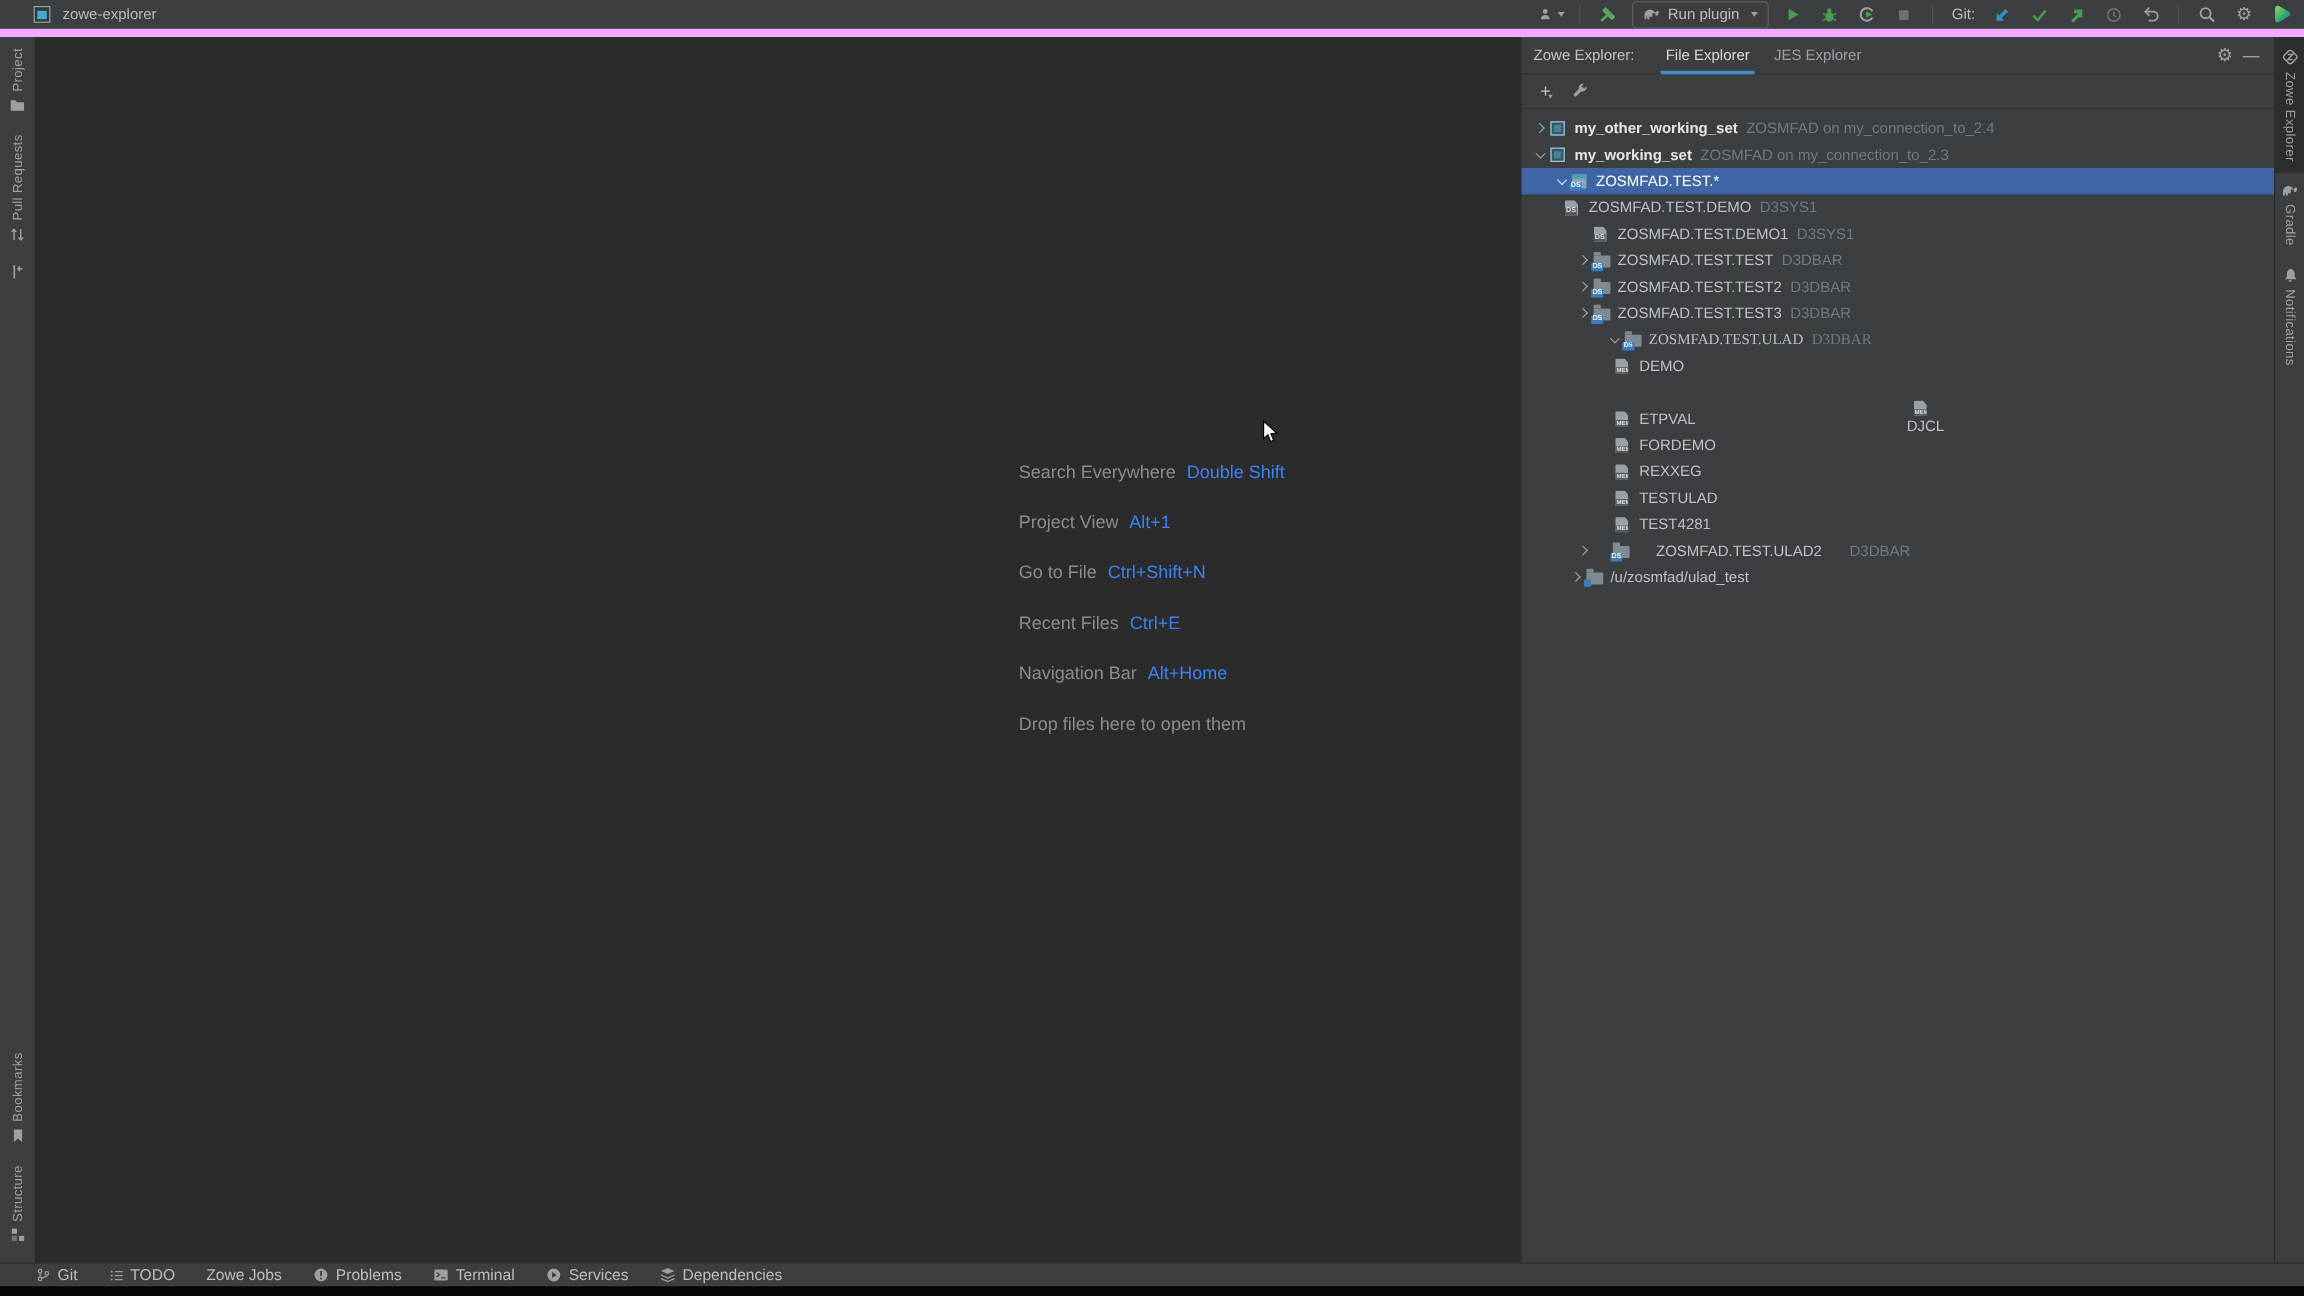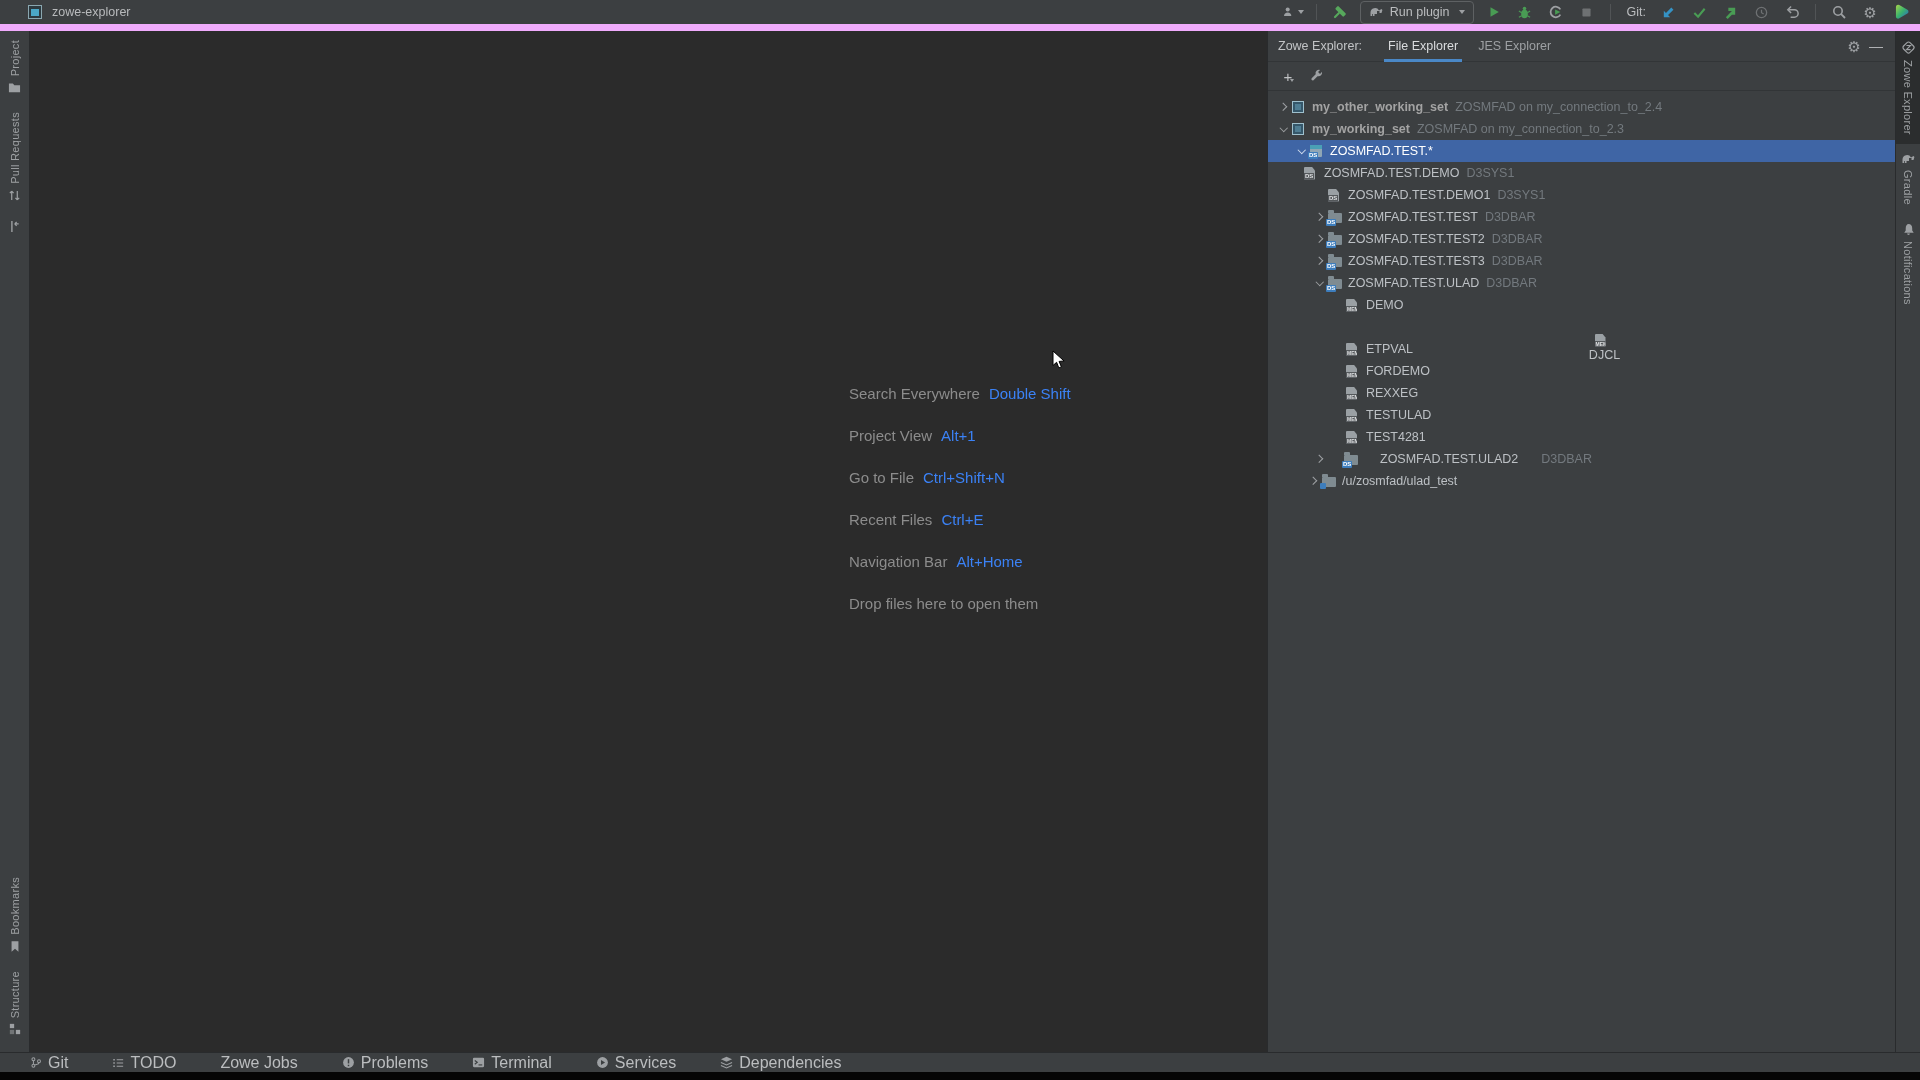--- a/index.html
+++ b/index.html
@@ -67,21 +67,21 @@
   #tree { padding-top:5px; }
   .tree-row { height:22px; display:flex; align-items:center; cursor:default; white-space:nowrap; }
   .tree-row.sel { background:#3f65a5; }
   .chev { width:16px; height:16px; flex:none; display:flex; align-items:center; justify-content:center; }
   .chev i { width:5.5px; height:5.5px; border-right:1.5px solid #9da0a3; border-bottom:1.5px solid #9da0a3; display:block; }
   .chev.collapsed i { transform:rotate(-45deg); margin-left:-2px; }
   .chev.expanded  i { transform:rotate(45deg); margin-top:-2px; }
   .sel .chev i { border-color:#d6e1f0; }
   .ticon { width:20px; height:16px; flex:none; position:relative; display:flex; align-items:center; justify-content:flex-start; }
   .t-name { color:#bdc1c5; }
-  .ws .t-name { color:#a3a3a3; font-weight:bold; }
+  .ws .t-name { color:#e5e5e5; font-weight:bold; }
   .sel .t-name { color:#ffffff; }
   .t-qual { color:#73797e; margin-left:7px; }
 
   
   .i-ws { width:12px; height:12px; background:#4f7d93; border:1px solid #9fc0cd; box-shadow:inset 0 0 0 2px #35576a; }
   .i-pds { width:14px; height:10px; background:#7f8b91; border-radius:1px; margin-top:1px; position:relative; }
   .i-pds::before { content:""; position:absolute; top:-3px; left:0; width:6px; height:3px; background:#7f8b91; border-radius:1px 1px 0 0; }
   .i-pds::after { content:"DS"; position:absolute; left:-2px; bottom:-3px; background:#3d7dbc; color:#fff;
                   font-size:6px; line-height:7px; padding:0 1px; border-radius:1px; font-weight:bold; }
   .i-ps { width:11px; height:13px; background:#9aa0a4; border-radius:1px; position:relative;
@@ -95,21 +95,21 @@
   .i-mask { width:12px; height:12px; background:#8fa6b5; position:relative; border-radius:1px; }
   .i-mask::before { content:""; position:absolute; top:0; left:0; right:0; height:4px; background:#4aa0b5; }
   .i-mask::after { content:"DS"; position:absolute; left:-2px; bottom:-2px; background:#3d7dbc; color:#fff;
                    font-size:6px; line-height:7px; padding:0 1px; border-radius:1px; font-weight:bold; }
   .i-uss { width:14px; height:10px; background:#7f8b91; border-radius:1px; margin-top:1px; position:relative; }
   .i-uss::before { content:""; position:absolute; top:-3px; left:0; width:6px; height:3px; background:#7f8b91; border-radius:1px 1px 0 0; }
   .i-uss::after { content:""; position:absolute; left:-2px; bottom:-2px; width:6px; height:6px; background:#3d7dbc; border-radius:1px; }
 
   
   #bottom-bar { height:20px; background:#3c3f41; border-top:1px solid #292b2d;
-                display:flex; align-items:center; gap:44px; padding-left:30px; font-size:16px; color:#bbbdbf; }
+                display:flex; align-items:center; gap:26px; padding-left:30px; font-size:13px; color:#bbbdbf; }
   .bb-item { display:flex; align-items:center; gap:6px; }
   .bb-item svg { display:block; }
   #taskbar-strip { height:8px; background:#050505; }
 </style>
 </head>
 <body>
 
 <div id="app">
 
   <div id="titlebar">
@@ -398,21 +398,21 @@
           <div class="tree-row" style="padding-left: 44px;">
             <span class="chev collapsed">
               <i></i>
             </span>
             <span class="ticon">
               <span class="i-pds"></span>
             </span>
             <span class="t-name">ZOSMFAD.TEST.TEST3</span>
             <span class="t-qual">D3DBAR</span>
           </div>
-          <div class="tree-row" style="padding-left: 44px;">
+          <div class="tree-row" style="padding-left: 70px; font-family: Liberation Serif, serif;">
             <span class="chev expanded">
               <i></i>
             </span>
             <span class="ticon">
               <span class="i-pds"></span>
             </span>
             <span class="t-name">ZOSMFAD.TEST.ULAD</span>
             <span class="t-qual">D3DBAR</span>
           </div>
           <div class="tree-row" style="padding-left: 62px;">

